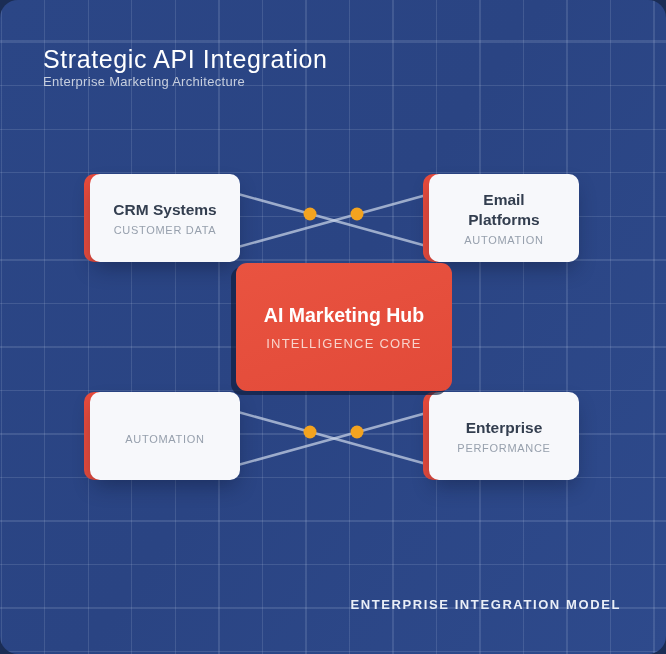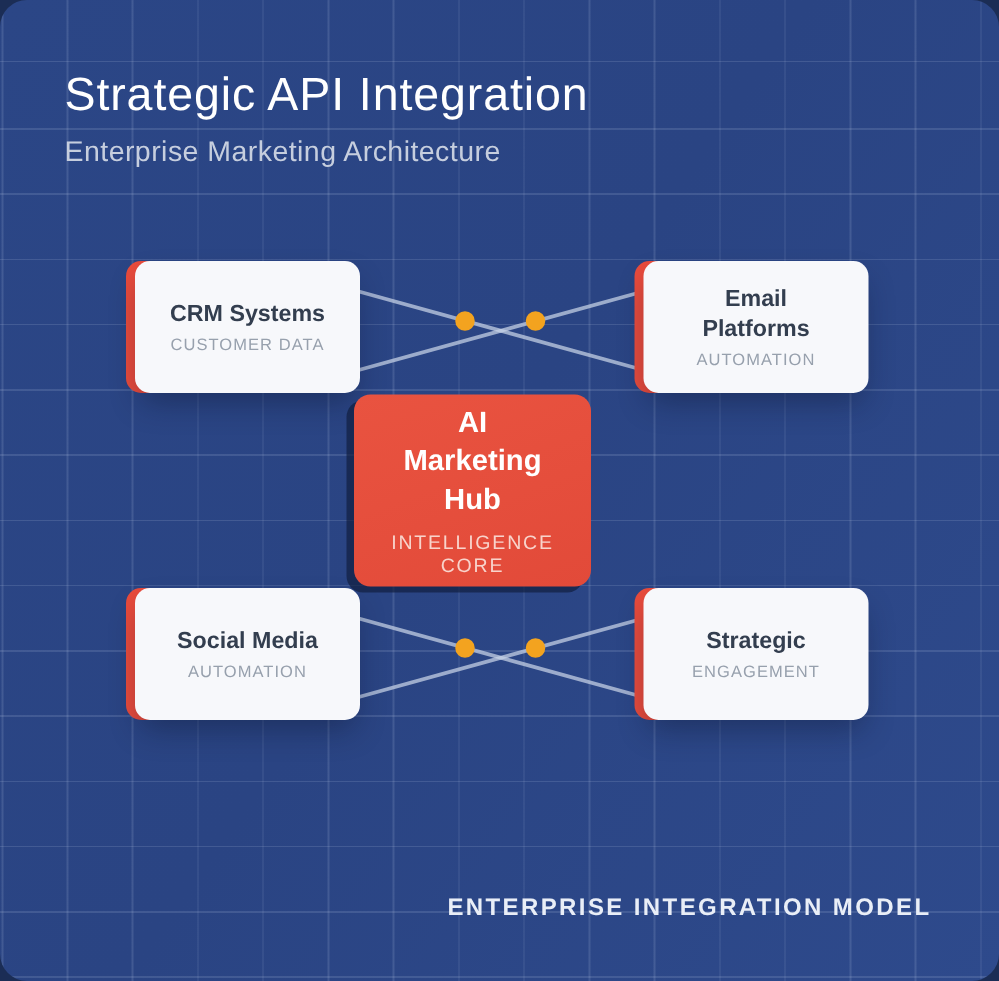--- a/index.html
+++ b/index.html
@@ -23,29 +23,29 @@
   .grid-overlay {
     position: absolute; inset: 0;
     background-image:
       repeating-linear-gradient(to right, rgba(200,214,238,0.15) 0 1px, transparent 1px 43.5px),
       repeating-linear-gradient(to bottom, rgba(200,214,238,0.15) 0 1px, transparent 1px 43.5px);
     background-position: 1px 42px, 1px 42px;
   }
   .header { position: absolute; left: 43px; top: 46px; }
   .header-title {
     color: #ffffff;
-    font-size: 31px;
+    font-size: 25px;
     font-weight: 300;
     letter-spacing: 0.6px;
     line-height: 1.1;
   }
   .header-subtitle {
-    margin-top: 11px;
+    margin-top: 0;
     color: #c6cede;
-    font-size: 19px;
+    font-size: 13px;
     font-weight: 300;
     letter-spacing: 0.3px;
   }
   svg.connections { position: absolute; left: 0; top: 0; z-index: 1; }
   .node {
     position: absolute;
     width: 150px; height: 88px;
     z-index: 2;
   }
   .node::before { 
@@ -78,21 +78,21 @@
     font-size: 11px;
     letter-spacing: 0.7px;
   }
   .node-crm       { left: 90px;  top: 174px; }
   .node-email     { left: 429px; top: 174px; }
   .node-social    { left: 90px;  top: 392px; }
   .node-analytics { left: 429px; top: 392px; }
   .hub {
     position: absolute;
     left: 236px; top: 263px;
-    width: 158px; height: 128px;
+    width: 216px; height: 128px;
     z-index: 3;
   }
   .hub::before { 
     content: "";
     position: absolute; inset: 0;
     transform: translate(-5px, 4px);
     background: rgba(16,27,58,0.65);
     border-radius: 11px;
   }
   .hub-face {
@@ -114,21 +114,21 @@
   .hub-subtitle {
     margin-top: 8px;
     color: #f8d3cb;
     font-size: 13px;
     letter-spacing: 1.2px;
   }
   .footer-label {
     position: absolute;
     right: 45px; top: 597px;
     color: #e9eef7;
-    font-size: 16px;
+    font-size: 13px;
     font-weight: 700;
     letter-spacing: 1.6px;
     z-index: 2;
   }
 </style>
 </head>
 <body>
 
 <div class="stage">
   <div class="panel">
@@ -169,27 +169,26 @@
 
     <div class="hub">
       <div class="hub-face">
         <div class="hub-title">AI Marketing Hub</div>
         <div class="hub-subtitle">INTELLIGENCE CORE</div>
       </div>
     </div>
 
     <div class="node node-social">
       <div class="node-face">
-        <div class="node-title">Social Media</div>
         <div class="node-subtitle">AUTOMATION</div>
       </div>
     </div>
 
     <div class="node node-analytics">
       <div class="node-face">
-        <div class="node-title">Strategic</div>
-        <div class="node-subtitle">ENGAGEMENT</div>
+        <div class="node-title">Enterprise</div>
+        <div class="node-subtitle">PERFORMANCE</div>
       </div>
     </div>
 
     <div class="footer-label">ENTERPRISE INTEGRATION MODEL</div>
   </div>
 </div>
 
 </body></html>

